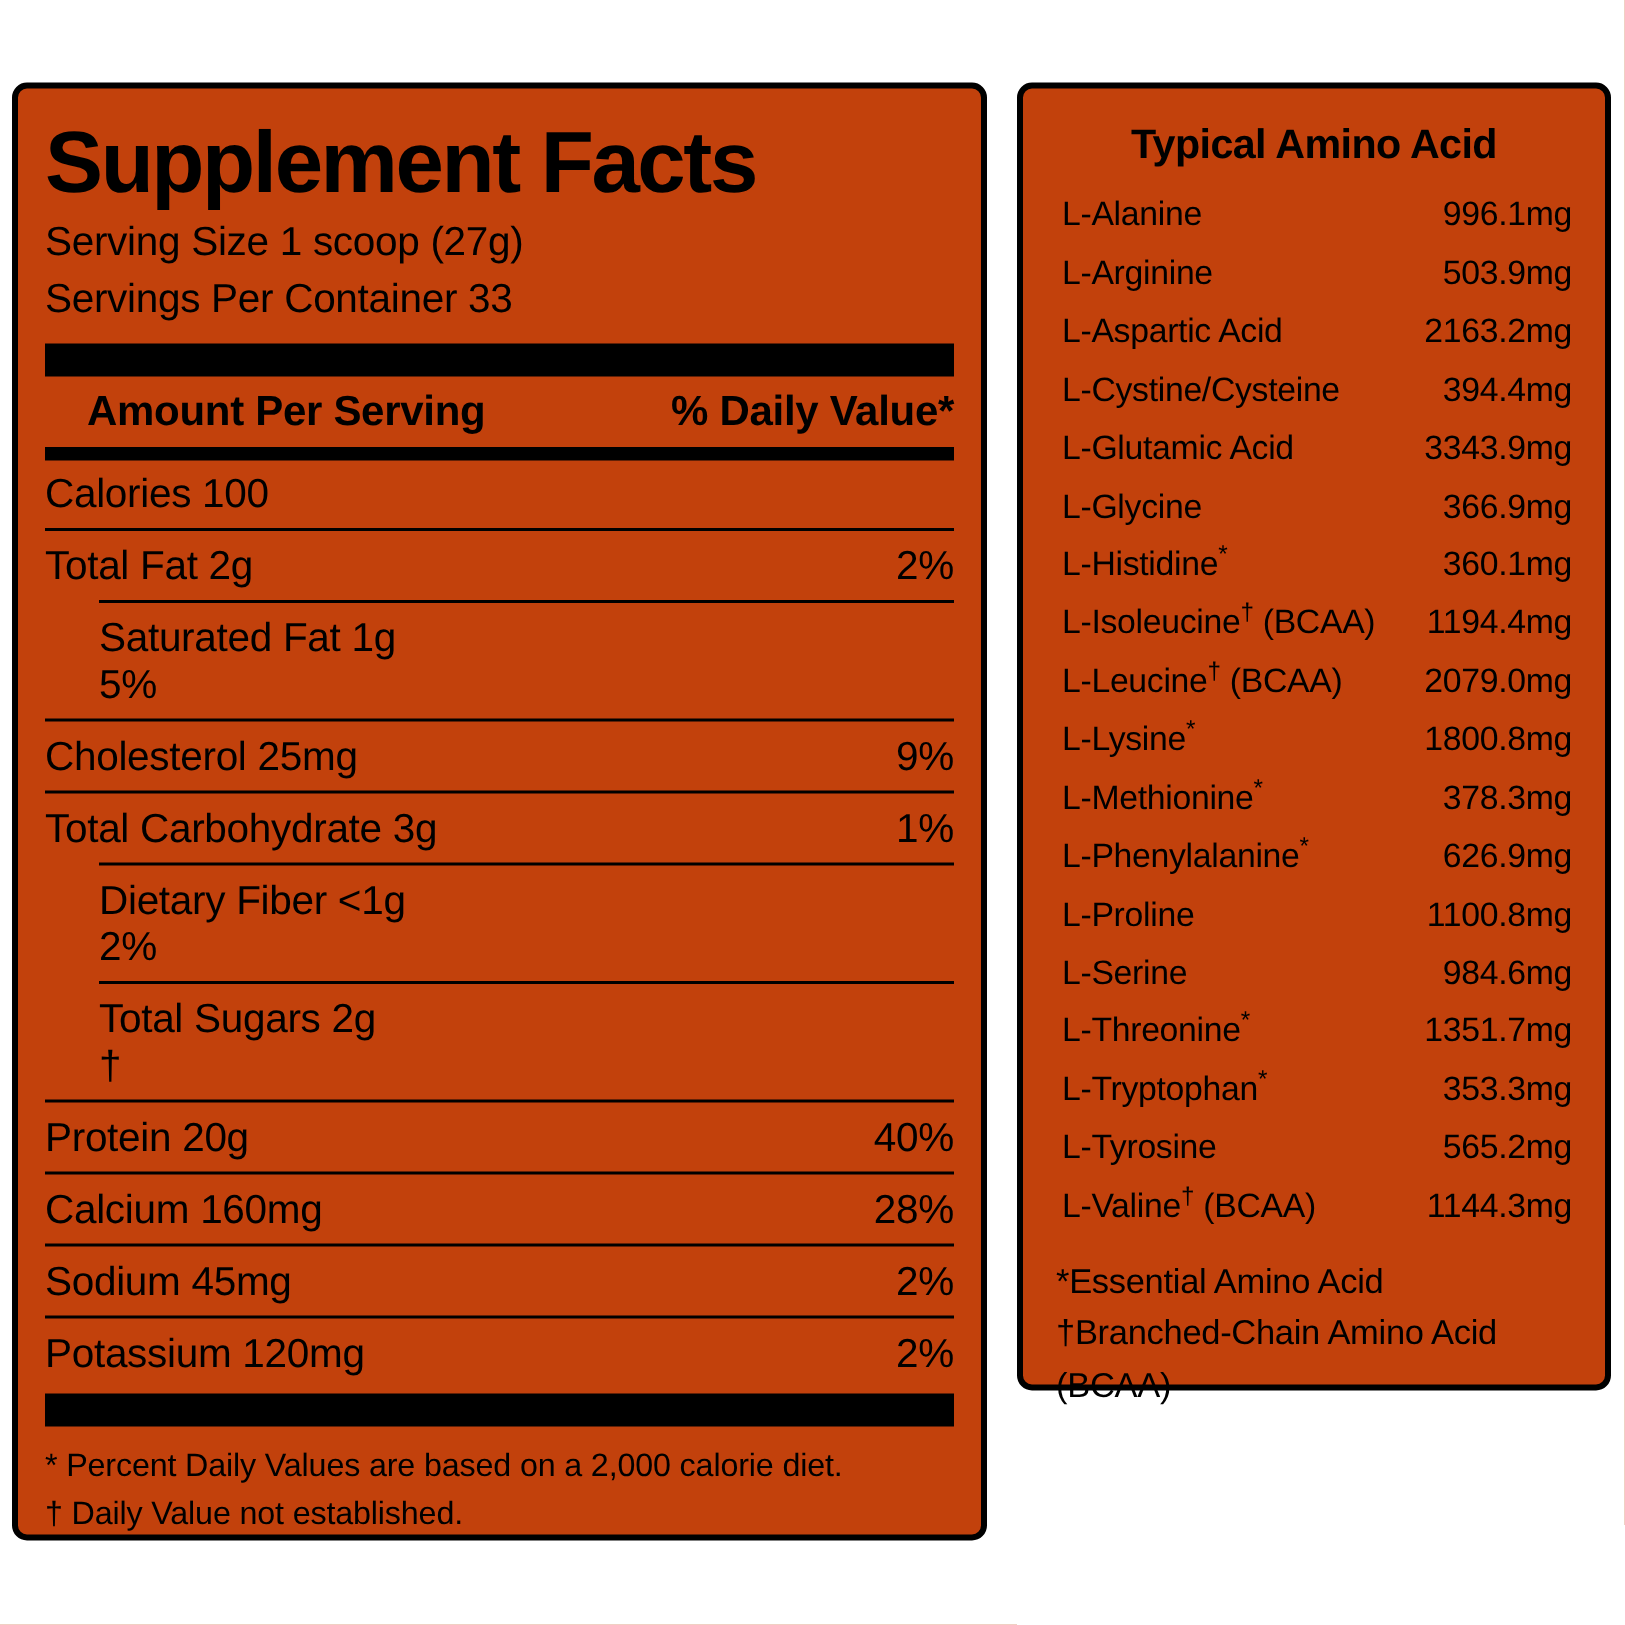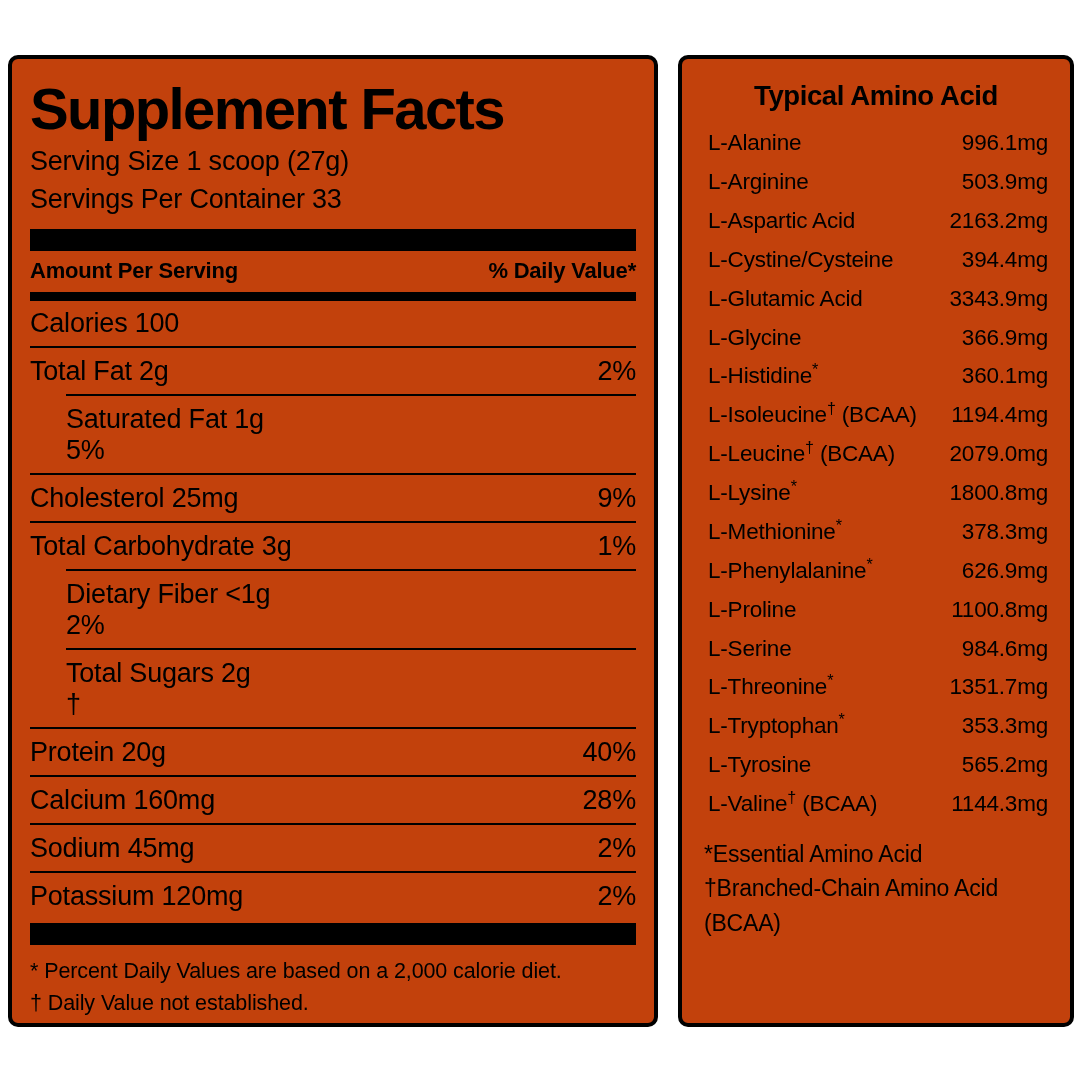--- a/index.html
+++ b/index.html
@@ -33,21 +33,21 @@
     box-sizing: border-box;
     background: #c2410c;
   }
   .panel-left {
     width: 650px;
     height: 972px;
     padding: 18px 18px 12px 18px;
   }
   .panel-right {
     width: 396px;
-    height: 972px;
+    height: 872px;
     padding: 20px 18px 24px 18px;
   }
 
   
   .sf-title {
     font-size: 58px;
     font-weight: bold;
     letter-spacing: -1.6px;
     line-height: 1.02;
     margin: 2px 0 4px 0;
@@ -70,24 +70,25 @@
   }
   .bar-bottom {
     height: 22px;
     background: #000;
     margin-top: 4px;
   }
   .hdr-row {
     display: flex;
     justify-content: space-between;
     align-items: baseline;
-    font-size: 22px;
+    font-size: 28px;
     font-weight: bold;
     padding: 7px 0 5px 0;
     letter-spacing: -0.2px;
+    margin-left: 28px;
   }
   .nut-row {
     display: flex;
     justify-content: space-between;
     align-items: baseline;
     font-size: 27px;
     letter-spacing: -0.2px;
     border-top: 2px solid #000;
     padding: 8px 0 7px 0;
   }

